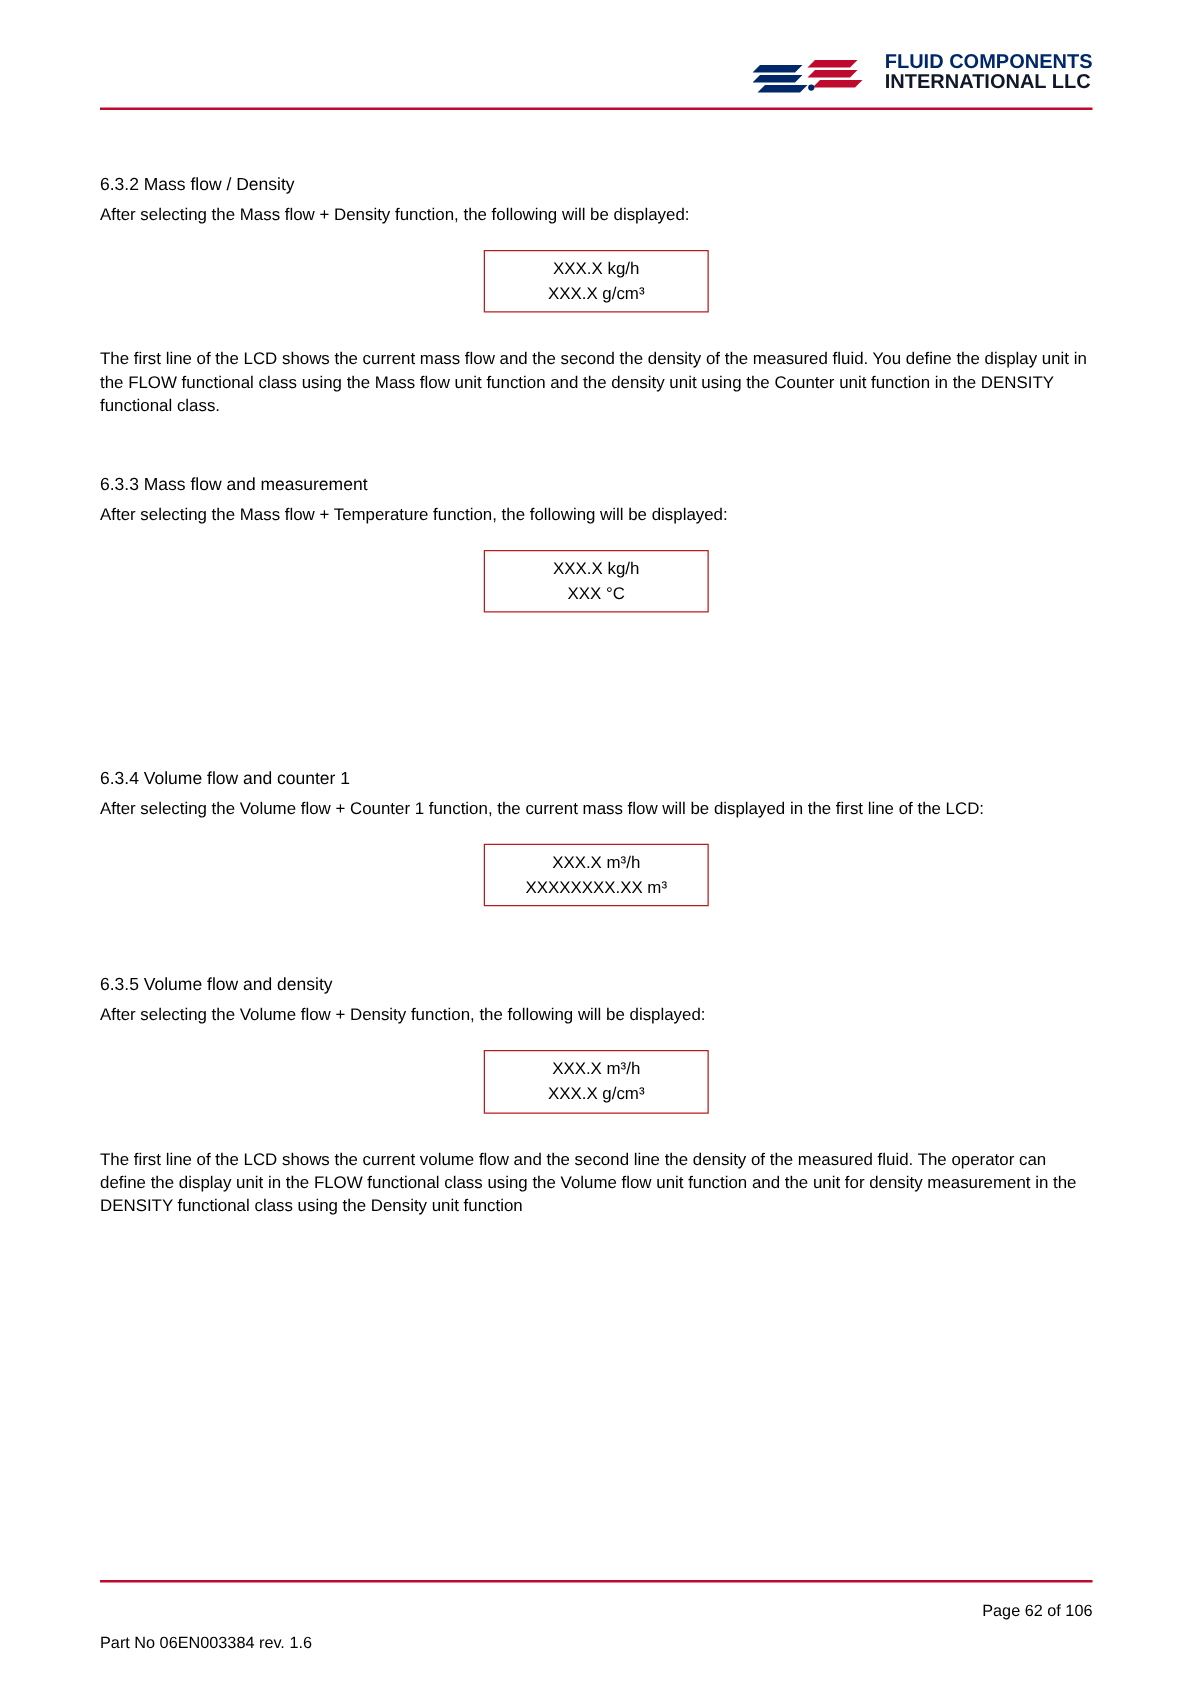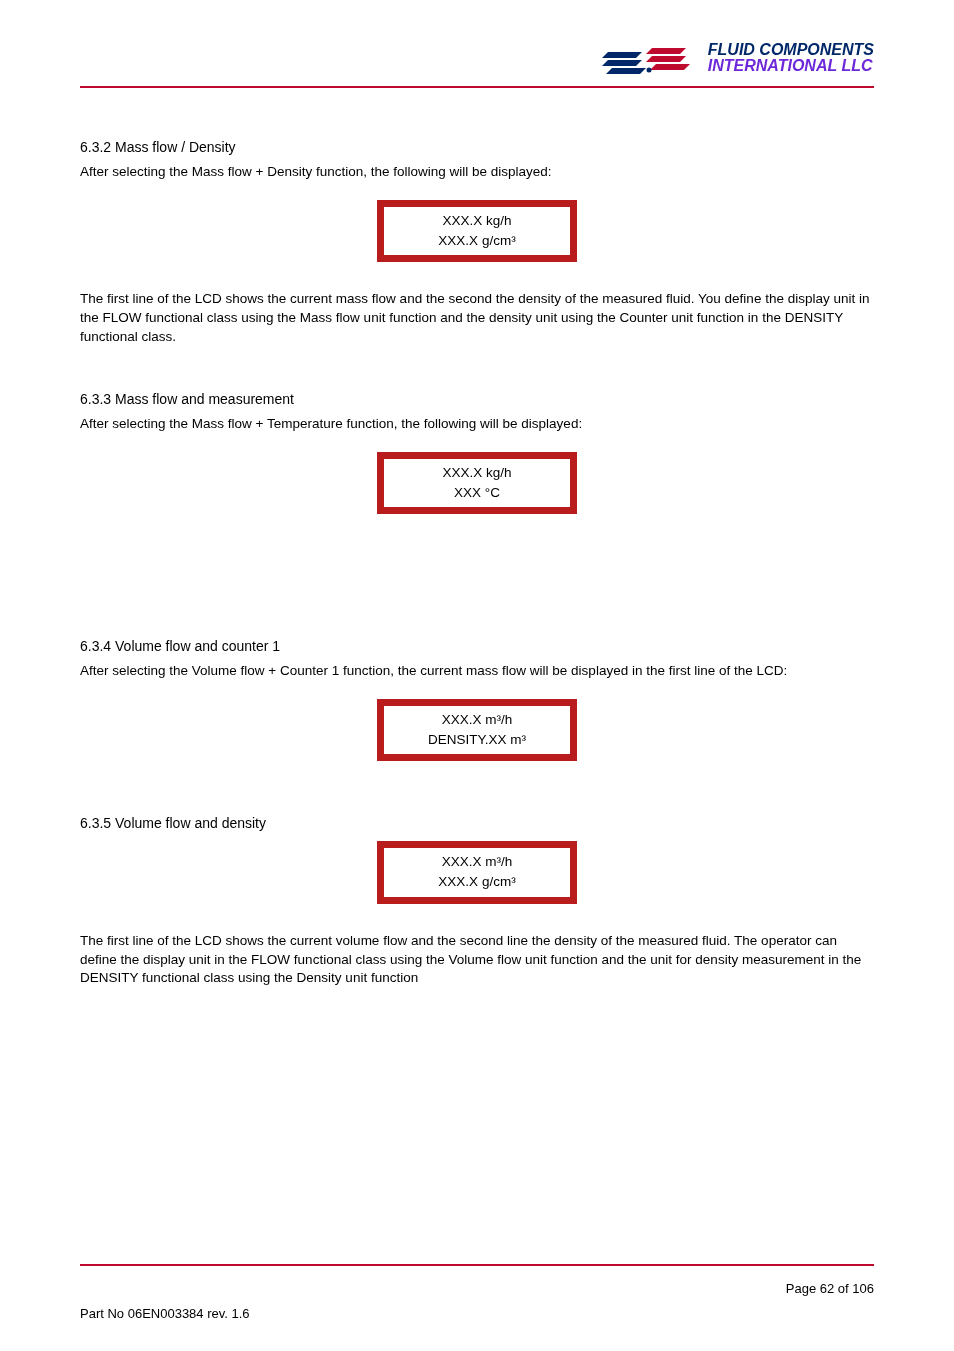--- a/index.html
+++ b/index.html
@@ -17,41 +17,40 @@
     }
     .header-area {
       display: flex;
       justify-content: flex-end;
       margin-bottom: 10px;
     }
     .logo-container {
       display: flex;
       align-items: center;
       gap: 6px;
-      font-style: italic;
     }
     .logo-icon {
       width: 100px;
       height: 36px;
     }
     .logo-text {
       display: flex;
       flex-direction: column;
       line-height: 1;
     }
     .logo-line1 {
       font-size: 16px;
       font-weight: 900;
       color: #002868;
       letter-spacing: 0px;
     }
     .logo-line2 {
       font-size: 16px;
       font-weight: 900;
-      color: #6d28d9;
+      color: #0f172a;
       letter-spacing: 0px;
     }
     .hr-line {
       border: none;
       border-top: 2px solid #BF0A30;
       margin-bottom: 50px;
     }
     .content {
       font-size: 13.5px;
       color: #000;
@@ -59,22 +58,22 @@
     }
     .section-heading {
       font-weight: normal;
       font-size: 14px;
       margin-bottom: 6px;
     }
     .para {
       margin-bottom: 18px;
     }
     .display-box {
-      border: 7px solid #b91c1c;
-      width: 200px;
+      border: 1px solid #b91c1c;
+      width: 180px;
       margin: 8px auto 28px auto;
       padding: 4px 0;
       text-align: center;
       font-size: 13.5px;
     }
     .display-box div {
       padding: 1px 0;
     }
     .inline-sentence {
       line-height: 1.4;
@@ -147,26 +146,27 @@
     <div>XXX.X kg/h</div>
     <div>XXX °C</div>
   </div>
 
   <div class="spacer-large"></div>
 
   <div class="section-heading">6.3.4 Volume flow and counter 1</div>
   <div class="para inline-sentence">After selecting the Volume flow + Counter 1 function, the current mass flow will be displayed in the first line of the LCD:</div>
   <div class="display-box">
     <div>XXX.X m³/h</div>
-    <div>DENSITY.XX m³</div>
+    <div>XXXXXXXX.XX m³</div>
   </div>
 
   <div class="spacer-small"></div>
 
   <div class="section-heading">6.3.5 Volume flow and density</div>
+  <div class="para inline-sentence">After selecting the Volume flow + Density function, the following will be displayed:</div>
   <div class="display-box">
     <div>XXX.X m³/h</div>
     <div>XXX.X g/cm³</div>
   </div>
   <div class="para inline-sentence">The first line of the LCD shows the current volume flow and the second line the density of the measured fluid. The operator can define the display unit in the FLOW functional class using the Volume flow unit function and the unit for density measurement in the DENSITY functional class using the Density unit function</div>
 
 </div>
 
 <hr class="footer-hr">
 <div class="page-number">Page 62 of 106</div>

